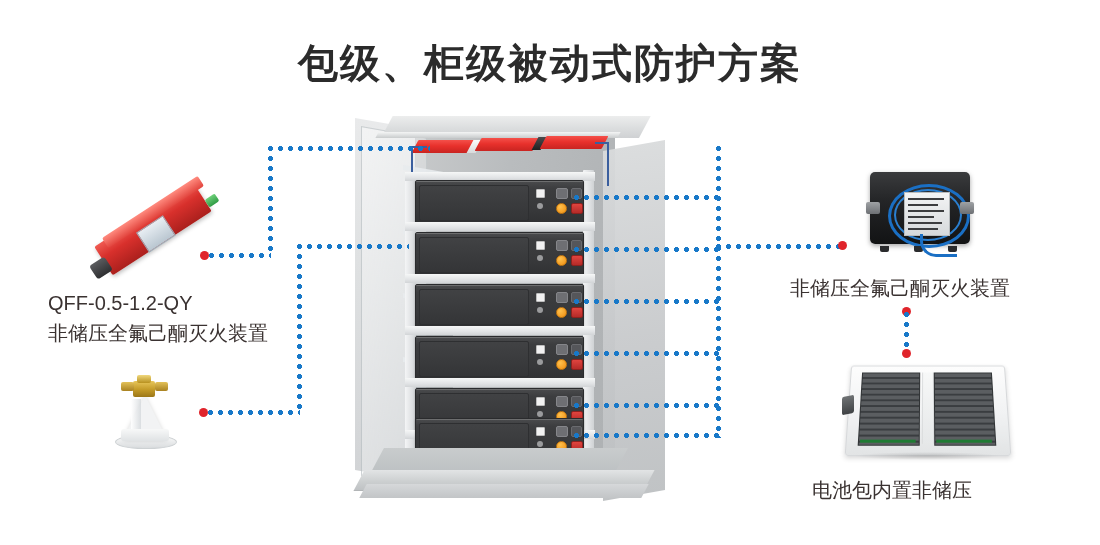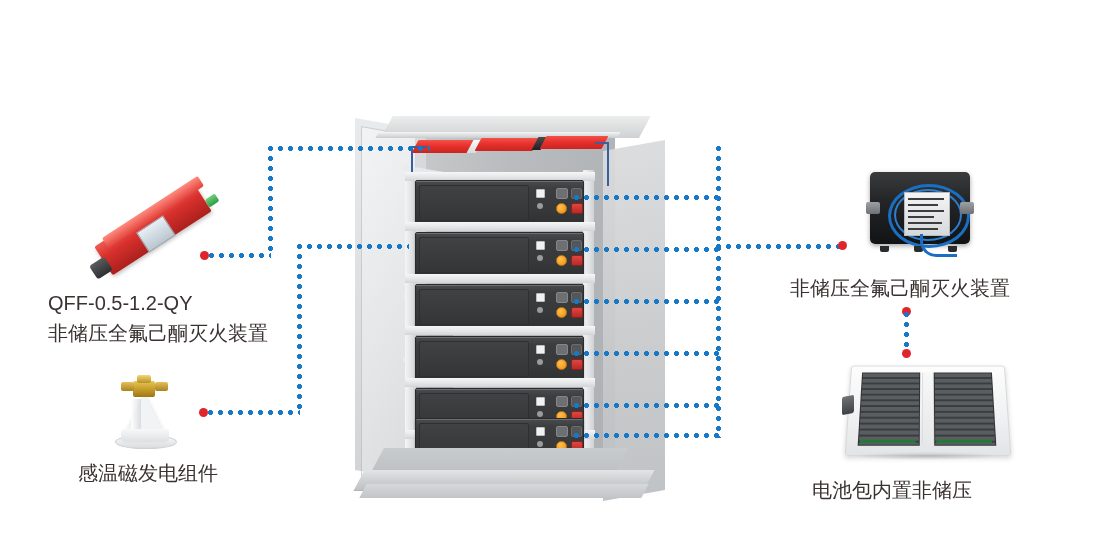--- a/index.html
+++ b/index.html
@@ -354,20 +354,21 @@
   .pk-shadow{
     position:absolute;left:14px;top:96px;width:146px;height:8px;
     background:radial-gradient(ellipse at center,rgba(0,0,0,.16),rgba(0,0,0,0) 70%);
   }
 </style>
 </head>
 <body>
 
 <div id="stage">
 
+  <div class="title">包级、柜级被动式防护方案</div>
 
   <div id="cabinet">
 
     <div class="cab-back"></div>
     <div class="cab-right-panel"></div>
     <div class="cab-left"></div>
     <div class="glass-front"></div>
 
     <div class="ghost-shelf" style="top:58px;"></div>
     <div class="ghost-rail" style="top:52px;"></div>
@@ -556,23 +557,20 @@
     </div>
     <div class="pk-side"></div>
     <div class="pk-shadow"></div>
   </div>
 
   <div class="label" style="left:48px;top:288px;">
     <span class="ln">QFF-0.5-1.2-QY</span>
     <span class="ln">非储压全氟己酮灭火装置</span>
   </div>
 
-  <div class="label" style="left:78px;top:458px;">
-    <span class="ln">感温磁发电组件</span>
-  </div>
 
   <div class="label" style="left:790px;top:273px;">
     <span class="ln">非储压全氟己酮灭火装置</span>
   </div>
 
   <div class="label" style="left:812px;top:475px;text-align:left;width:190px;">
     <span class="ln">电池包内置非储压</span>
   </div>
 
 </div>

